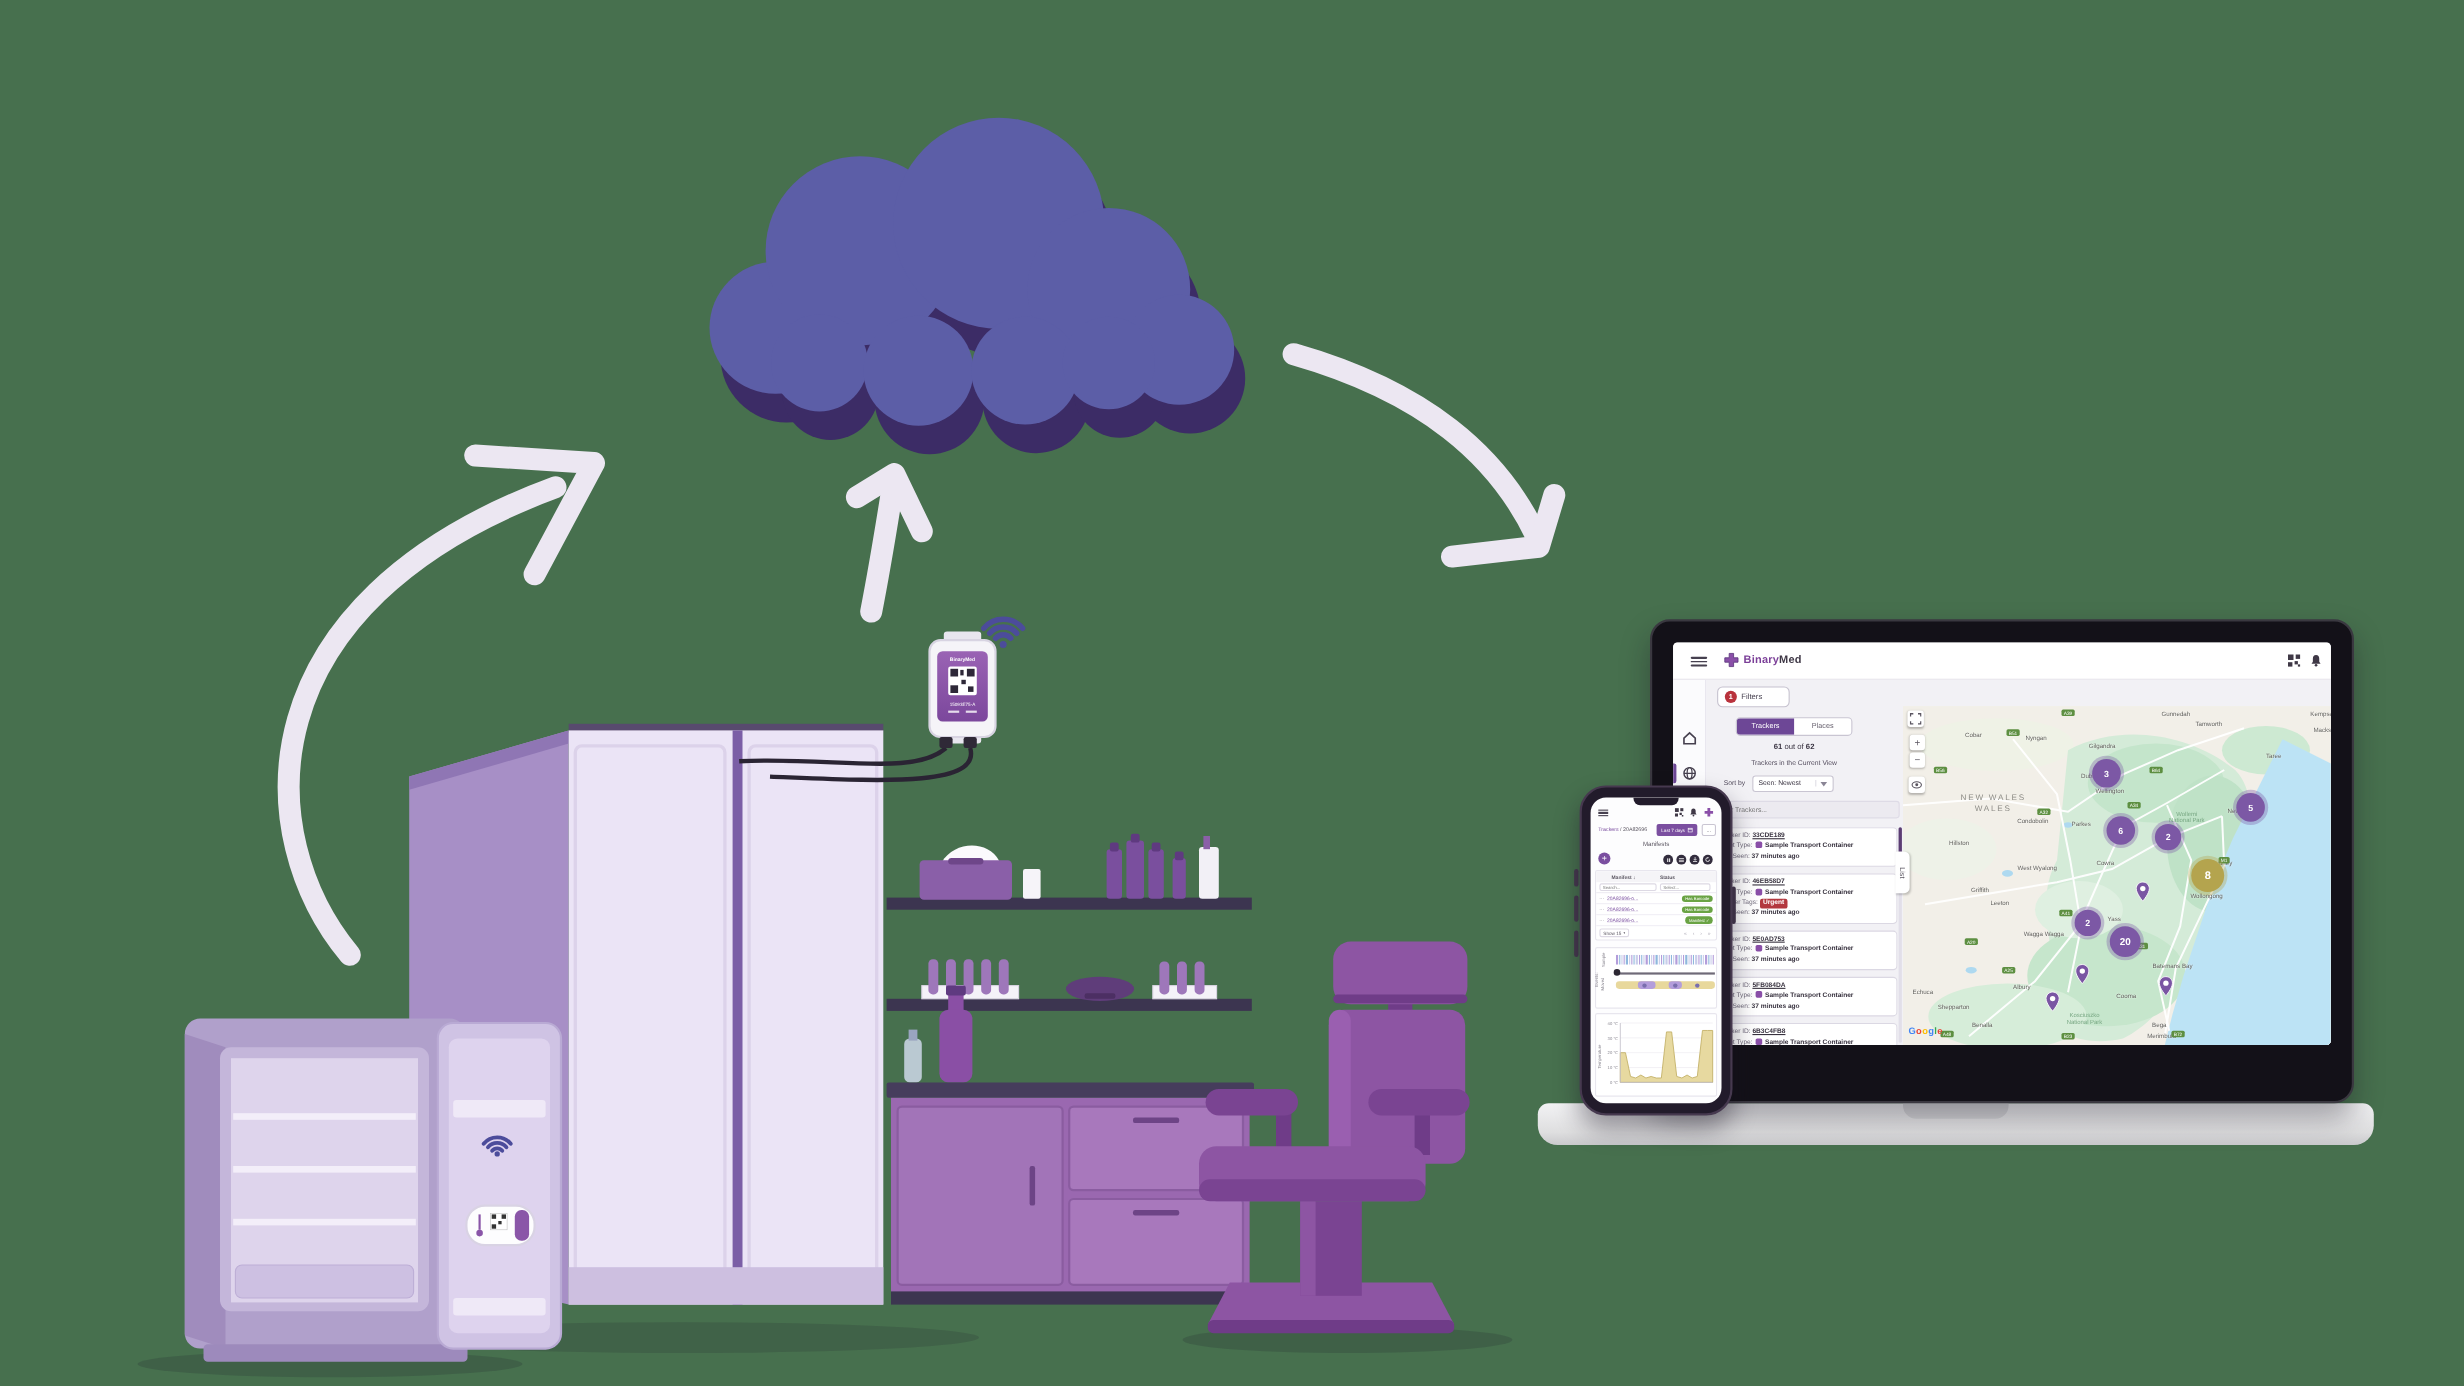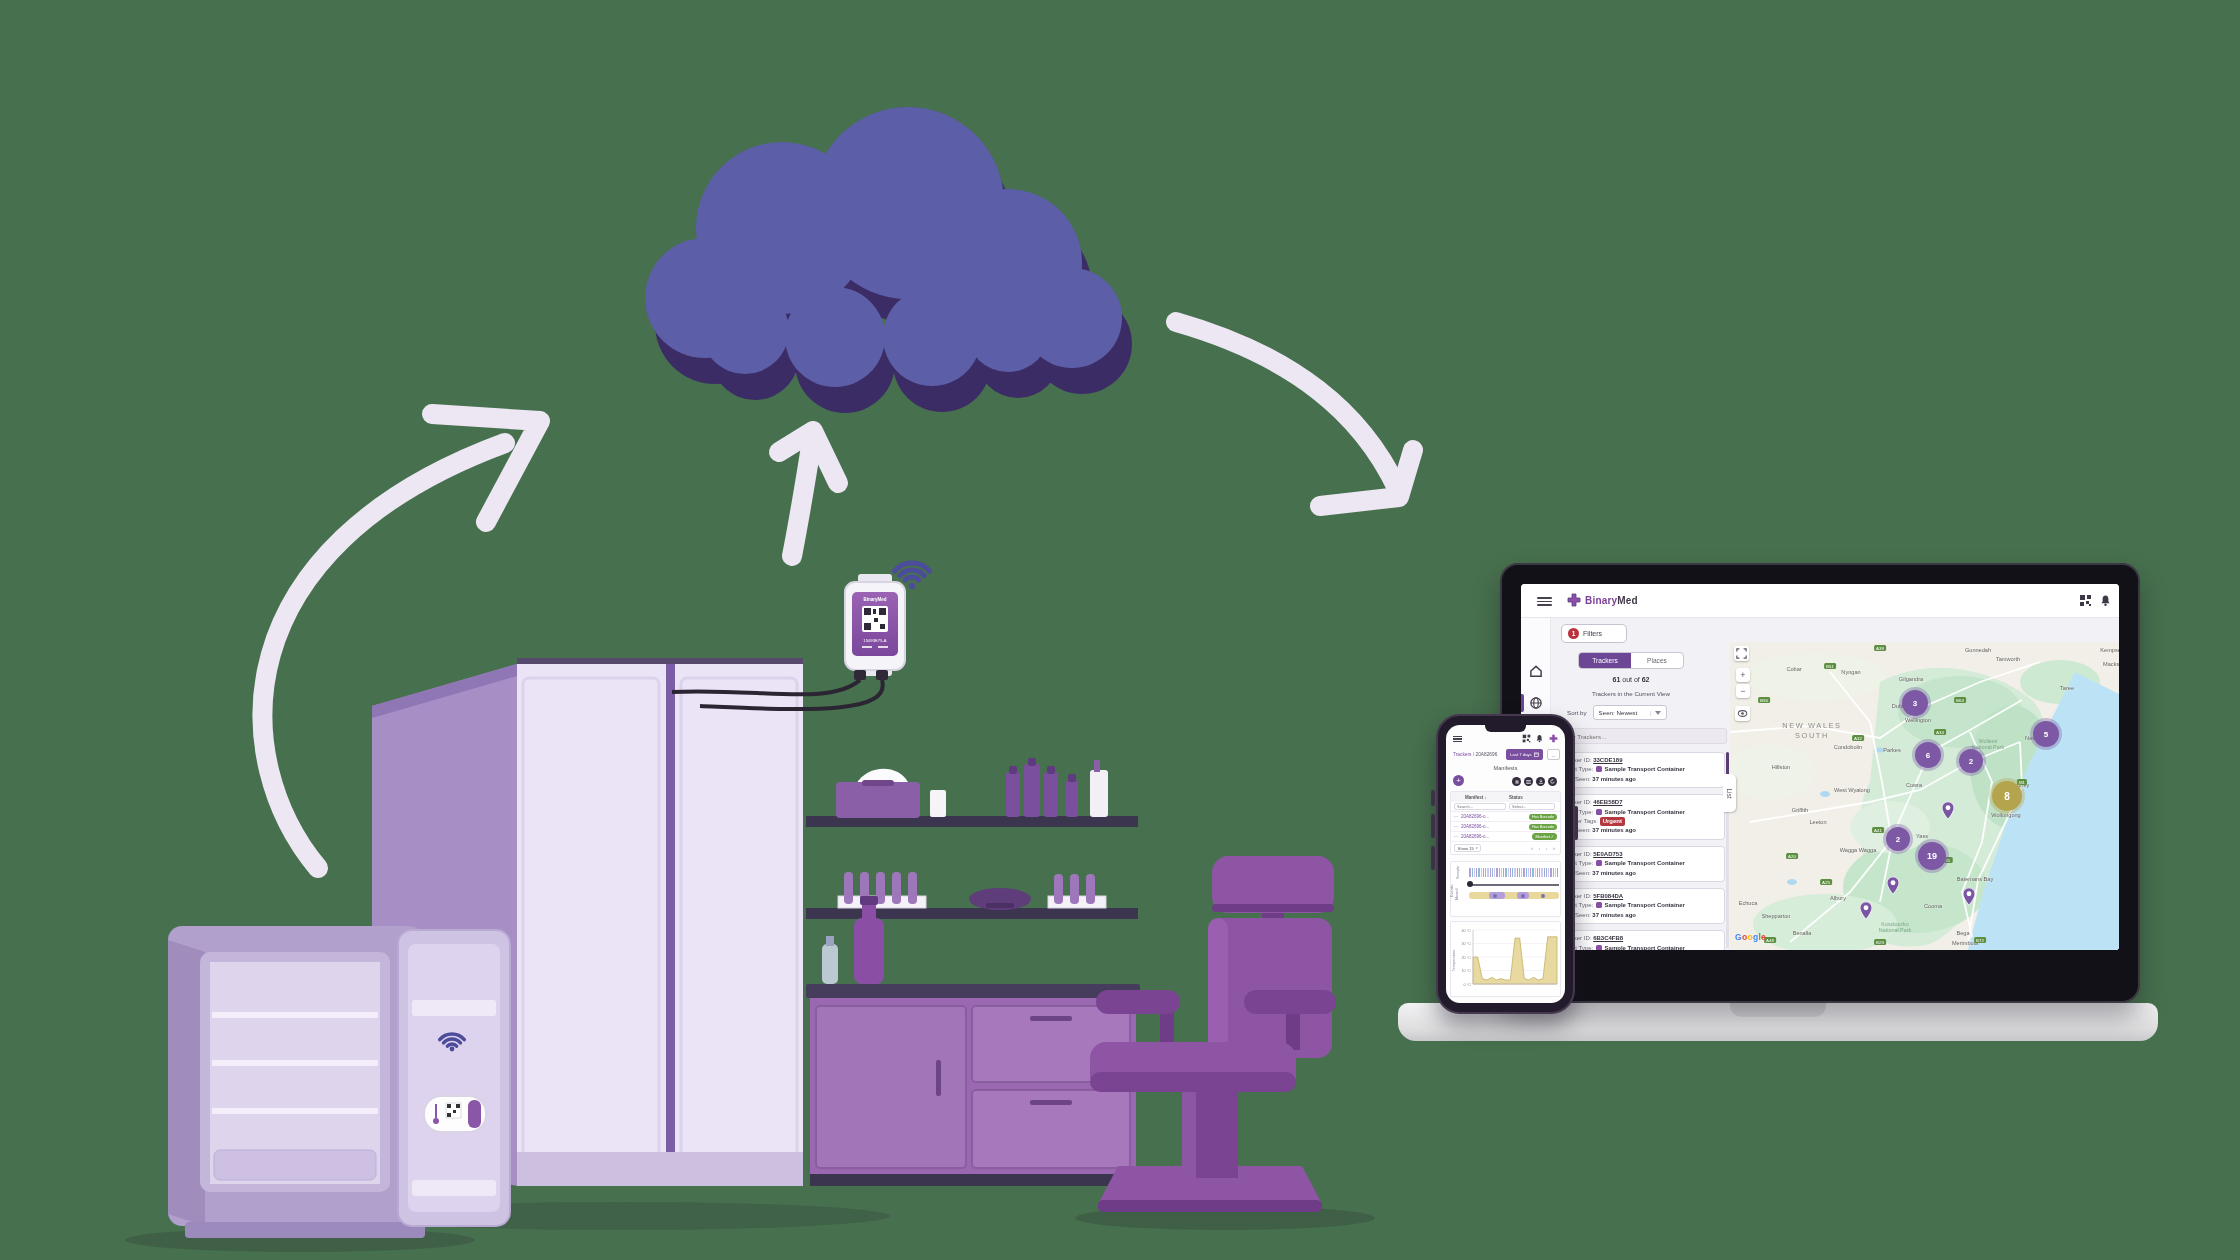--- a/index.html
+++ b/index.html
@@ -481,21 +481,21 @@
           <path d="M0 90 L80 84 L150 96 L200 62 L250 40 L310 20"></path>
           <path d="M60 300 L120 250 L160 200 L182 150 L200 110 L240 88 L292 58"></path>
           <path d="M20 180 L80 170 L140 160 L190 148 L240 120 L290 100"></path>
           <path d="M100 30 L140 80 L152 140 L162 200 L150 260"></path>
           <path d="M240 90 L262 140 L252 200 L232 250 L242 295"></path>
           <path d="M290 100 L292 145 L278 175 L248 238 L238 300"></path>
         </g>
       </svg>
       <div class="region" style="left:82px;top:88px">
         <div>NEW WALES</div>
-          <div>SOUTH</div>
+          <div>WALES</div>
       </div>
       <div id="map-layer" class="abs" style="left:0;top:0;width:389px;height:308px">
           <div class="town" style="left: 64px; top: 27px;">Cobar</div>
           <div class="town" style="left: 121px; top: 30px;">Nyngan</div>
           <div class="town" style="left: 181px; top: 37px;">Gilgandra</div>
           <div class="town" style="left: 170px; top: 64px;">Dubbo</div>
           <div class="town" style="left: 248px; top: 8px;">Gunnedah</div>
           <div class="town" style="left: 278px; top: 17px;">Tamworth</div>
           <div class="town" style="left: 188px; top: 78px;">Wellington</div>
           <div class="town" style="left: 118px; top: 105px;">Condobolin</div>
@@ -566,21 +566,21 @@
               <path d="M12 1 C5.9 1 1 5.9 1 12 c0 8.5 11 21 11 21 s11-12.5 11-21 C23 5.9 18.1 1 12 1 z" fill="#7a55a3" stroke="#fff" stroke-width="1.5"></path>
               <circle cx="12" cy="12" r="4.5" fill="#fff"></circle>
             </svg>
           </div>
           <div class="cluster" style="left: 185px; top: 61px; width: 26px; height: 26px; font-size: 8px; background: rgb(124, 88, 165); box-shadow: rgba(124, 88, 165, 0.35) 0px 0px 0px 3px;">3</div>
           <div class="cluster" style="left: 198px; top: 113px; width: 26px; height: 26px; font-size: 8px; background: rgb(124, 88, 165); box-shadow: rgba(124, 88, 165, 0.35) 0px 0px 0px 3px;">6</div>
           <div class="cluster" style="left: 241px; top: 119px; width: 24px; height: 24px; font-size: 8px; background: rgb(124, 88, 165); box-shadow: rgba(124, 88, 165, 0.35) 0px 0px 0px 3px;">2</div>
           <div class="cluster" style="left: 316px; top: 92px; width: 26px; height: 26px; font-size: 8px; background: rgb(124, 88, 165); box-shadow: rgba(124, 88, 165, 0.35) 0px 0px 0px 3px;">5</div>
           <div class="cluster" style="left: 277px; top: 154px; width: 30px; height: 30px; font-size: 10px; background: rgb(180, 164, 78); box-shadow: rgba(180, 164, 78, 0.35) 0px 0px 0px 3px;">8</div>
           <div class="cluster" style="left: 168px; top: 197px; width: 24px; height: 24px; font-size: 8px; background: rgb(124, 88, 165); box-shadow: rgba(124, 88, 165, 0.35) 0px 0px 0px 3px;">2</div>
-          <div class="cluster" style="left: 202px; top: 214px; width: 28px; height: 28px; font-size: 9px; background: rgb(124, 88, 165); box-shadow: rgba(124, 88, 165, 0.35) 0px 0px 0px 3px;">19</div>
+          <div class="cluster" style="left: 202px; top: 214px; width: 28px; height: 28px; font-size: 9px; background: rgb(124, 88, 165); box-shadow: rgba(124, 88, 165, 0.35) 0px 0px 0px 3px;">20</div>
         </div>
       <div class="mctl" style="left:4px;top:4px;width:15px;height:15px">
         <svg width="11" height="11" viewBox="0 0 13 13">
             <path d="M1 4 V1 H4 M9 1 H12 V4 M12 9 V12 H9 M4 12 H1 V9" fill="none" stroke="#5a5560" stroke-width="1.4"></path>
           </svg>
       </div>
       <div class="mctl" style="left:6px;top:26px;width:14px;height:14px;font-size:9px">+</div>
       <div class="mctl" style="left:6px;top:42px;width:14px;height:14px;font-size:9px">−</div>
       <div class="mctl" style="left:5px;top:64px;width:15px;height:15px">
         <svg width="11" height="11" viewBox="0 0 13 13">

